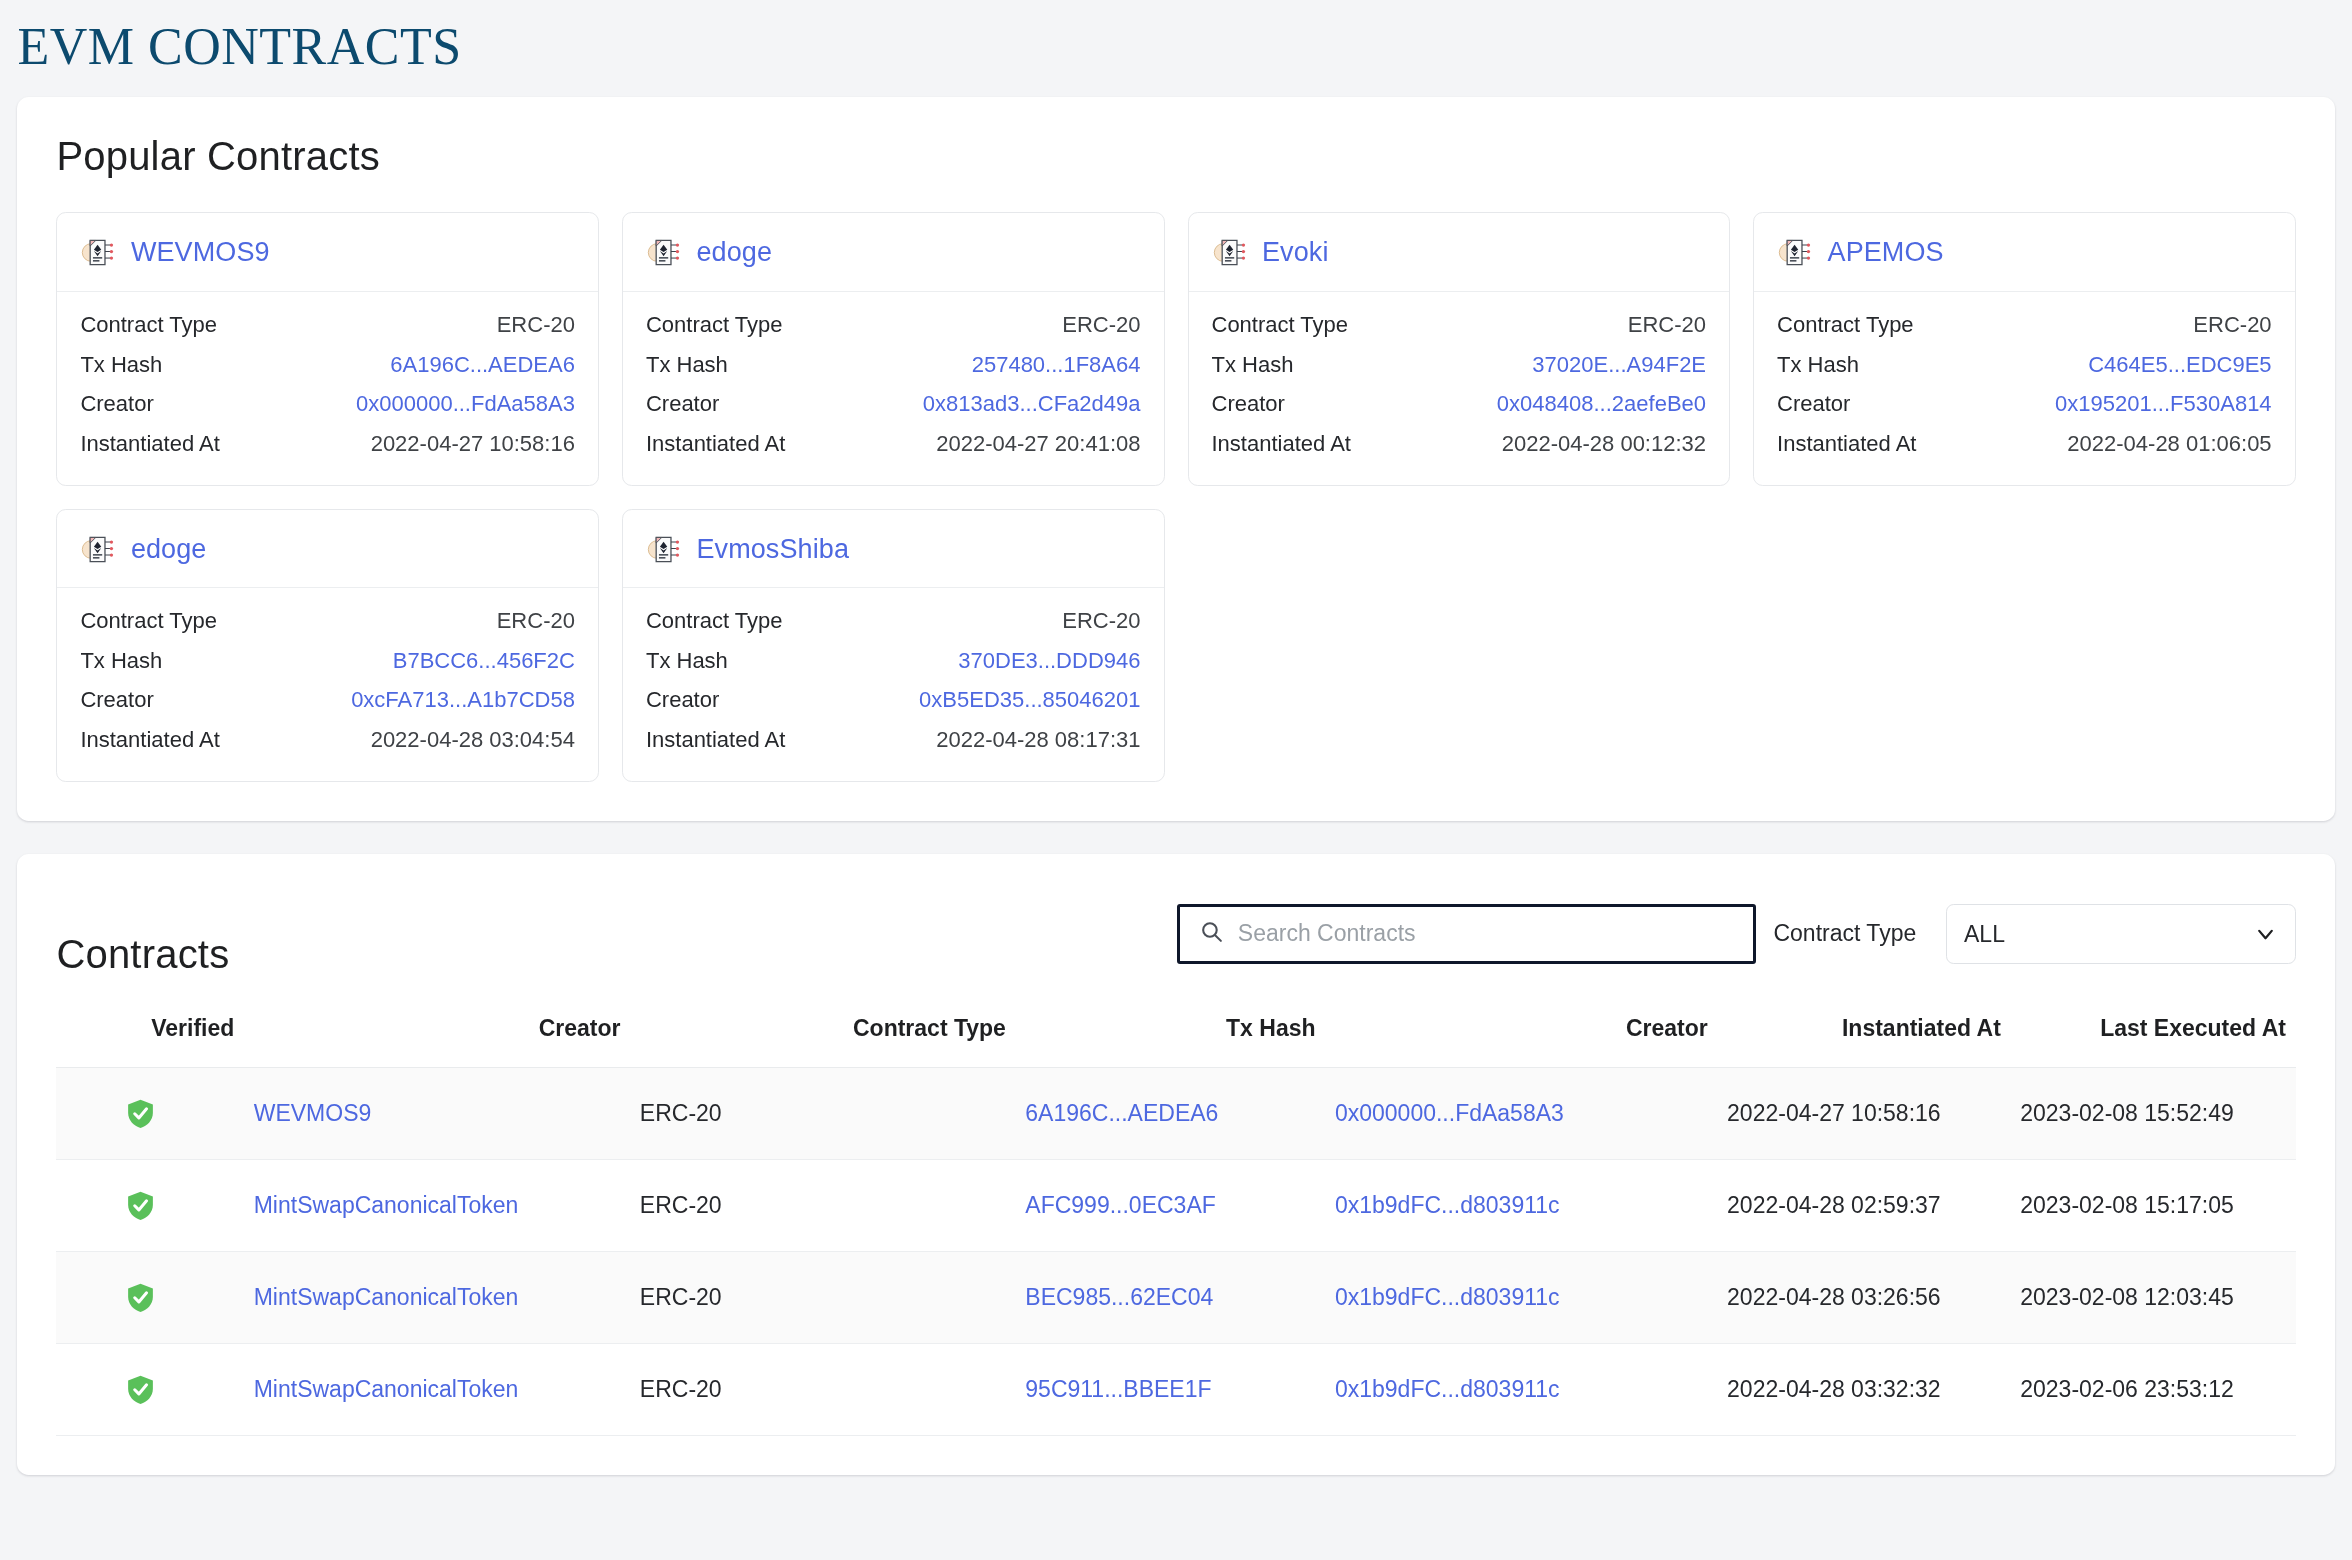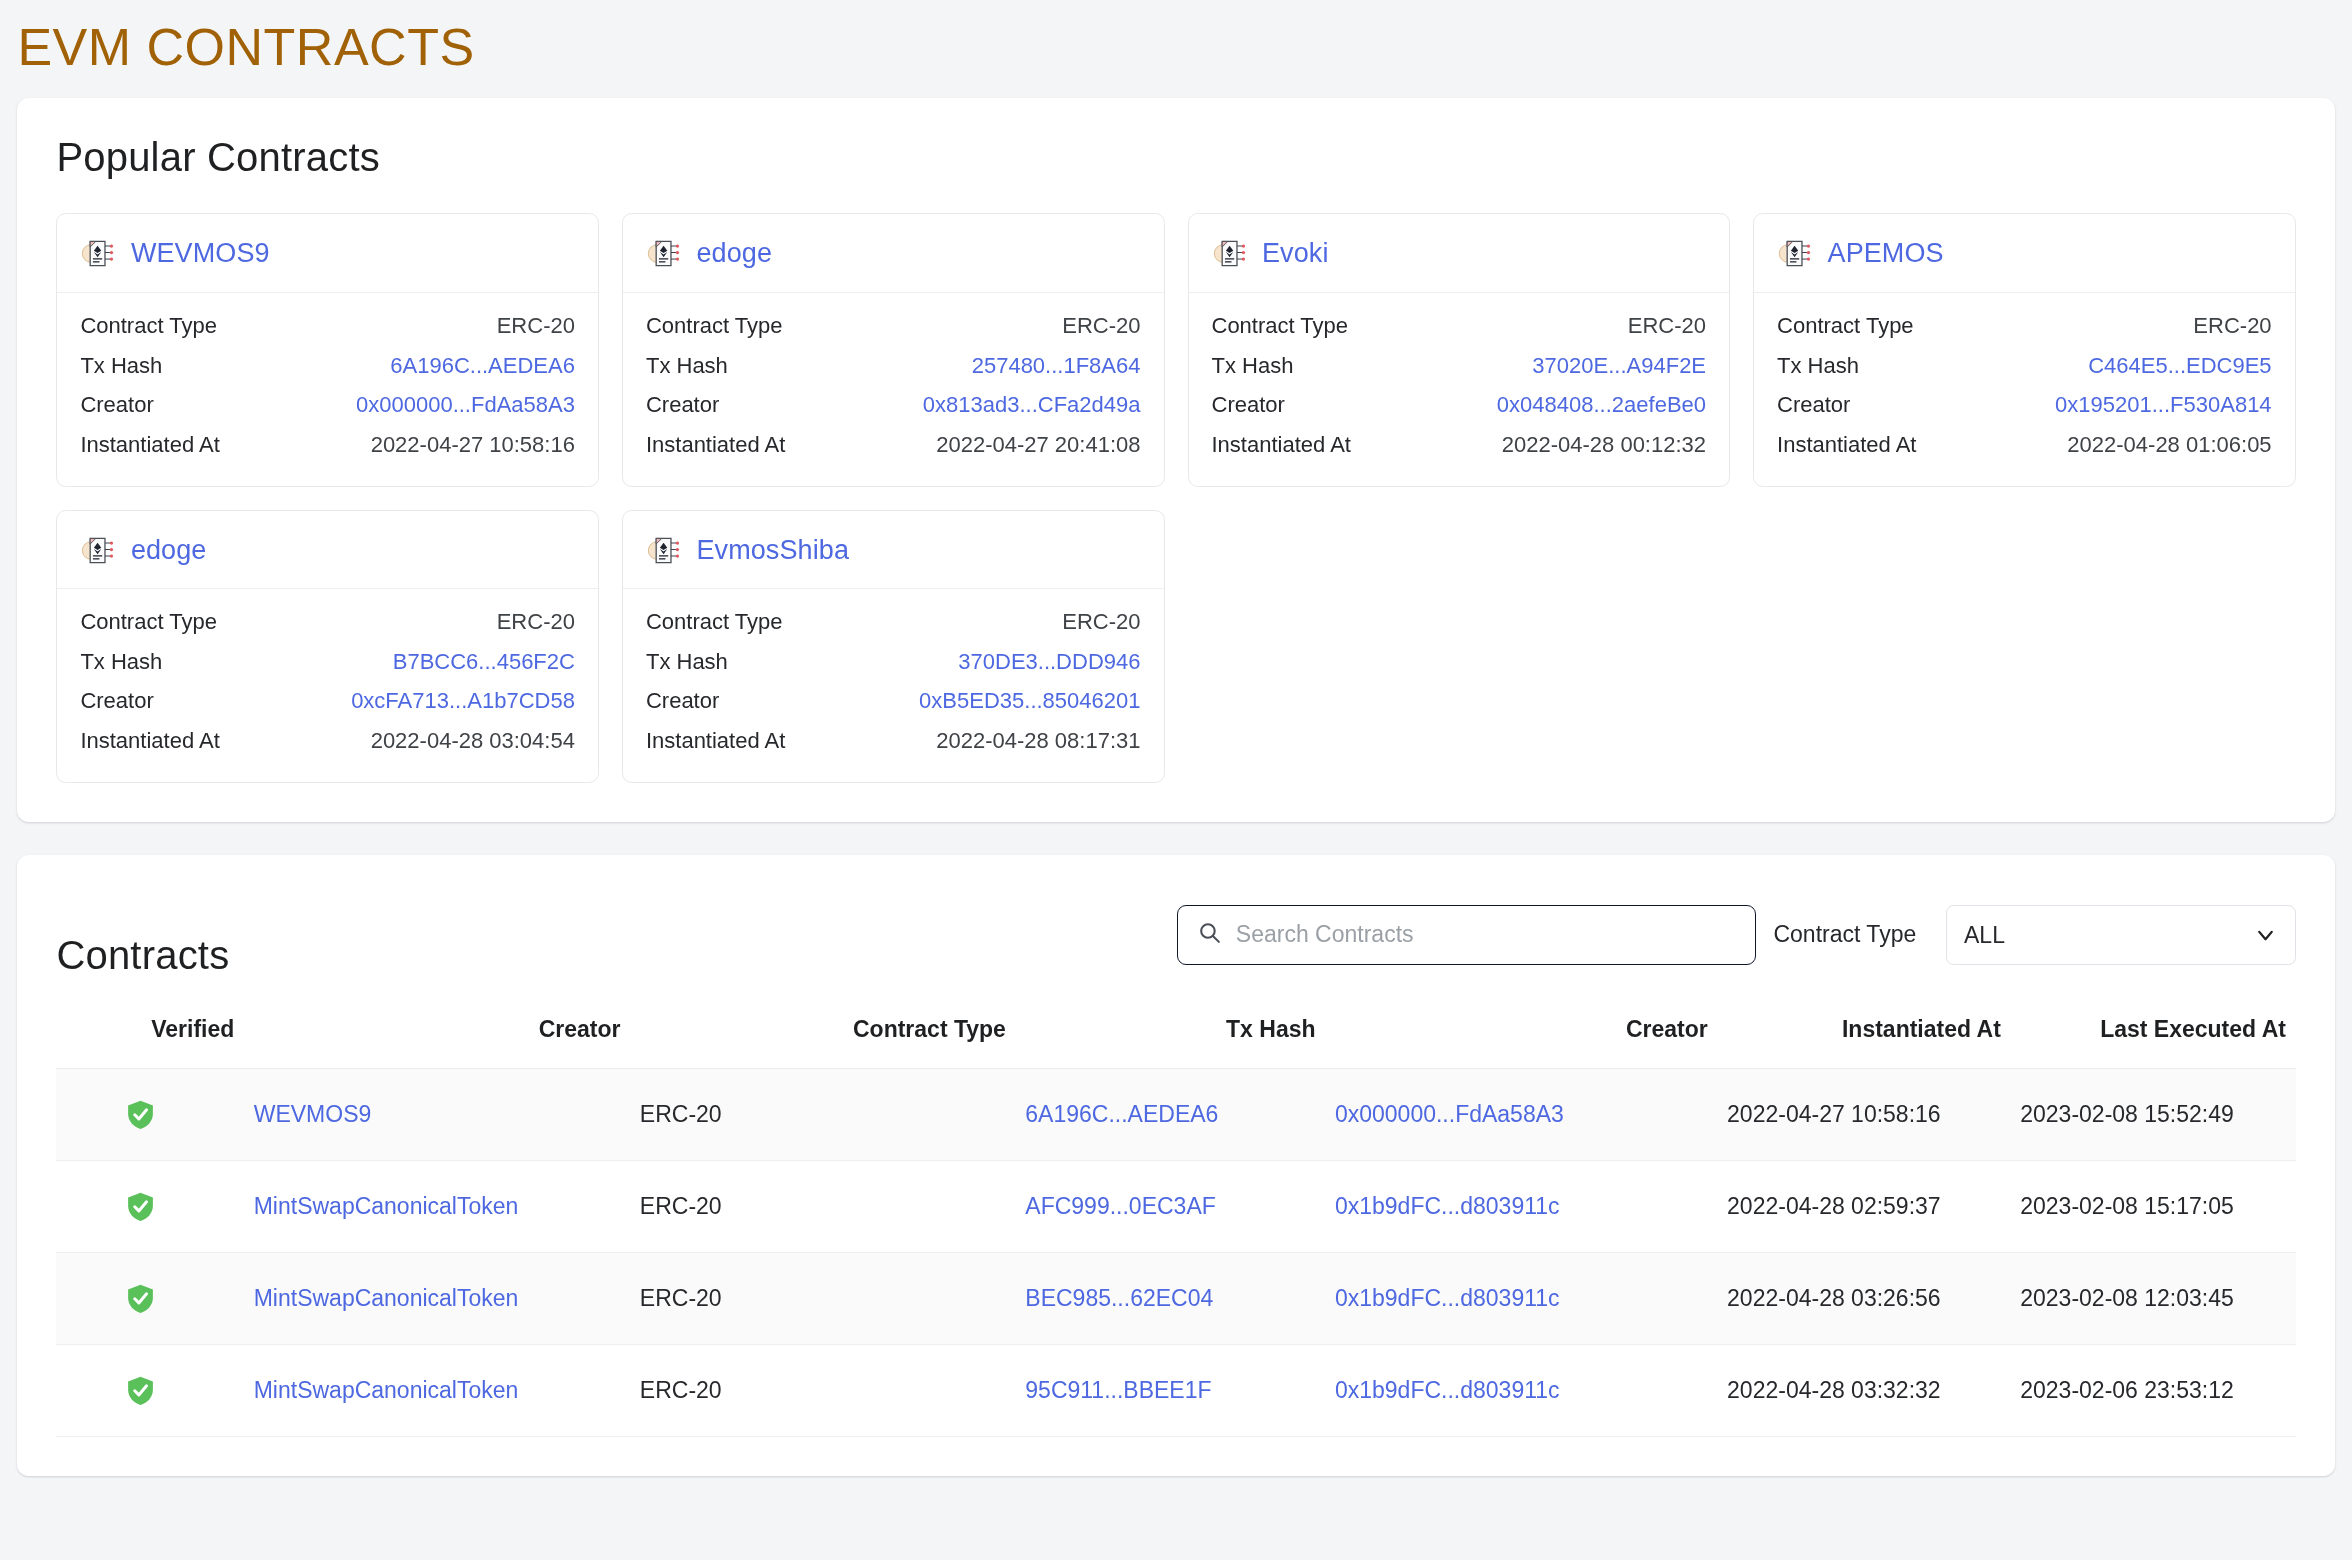--- a/index.html
+++ b/index.html
@@ -9,22 +9,23 @@
     background: #f4f5f7;
     font-family: "Liberation Sans", sans-serif;
     -webkit-font-smoothing: antialiased;
   }
   .page { width: 2352px; min-height: 1560px; padding: 0 17.4px 0 17.4px; }
 
   .page-title {
     font-size: 52px;
     font-weight: 400;
     letter-spacing: 0.5px;
-    color: #a16207;
+    color: #0c4a6e;
     padding: 17.4px 0 21px 0;
+    font-family: Liberation Serif, serif;
   }
 
   .panel {
     background: #ffffff;
     border-radius: 11.6px;
     box-shadow: 0 1px 2.9px rgba(16,24,40,0.10), 0 1px 1.9px rgba(16,24,40,0.06);
     padding: 37px 39px 39px 39px;
     margin-bottom: 33px;
   }
   .panel-title {
@@ -86,22 +87,22 @@
   .contracts-head .panel-title { margin-bottom: 0; flex: 0 0 auto; margin-top: 41px; }
   .head-tools {
     margin-left: auto;
     display: flex;
     align-items: center;
     gap: 17.4px;
   }
   .search-box {
     width: 579px;
     height: 60px;
-    border: 1px solid #0f172a;
-    border-radius: 9px;
+    border: 3px solid #0f172a;
+    border-radius: 3px;
     display: flex;
     align-items: center;
     gap: 13.5px;
     padding: 0 19.3px;
     background: #fff;
   }
   .search-box input {
     border: 0;
     outline: 0;
     font-size: 23px;

